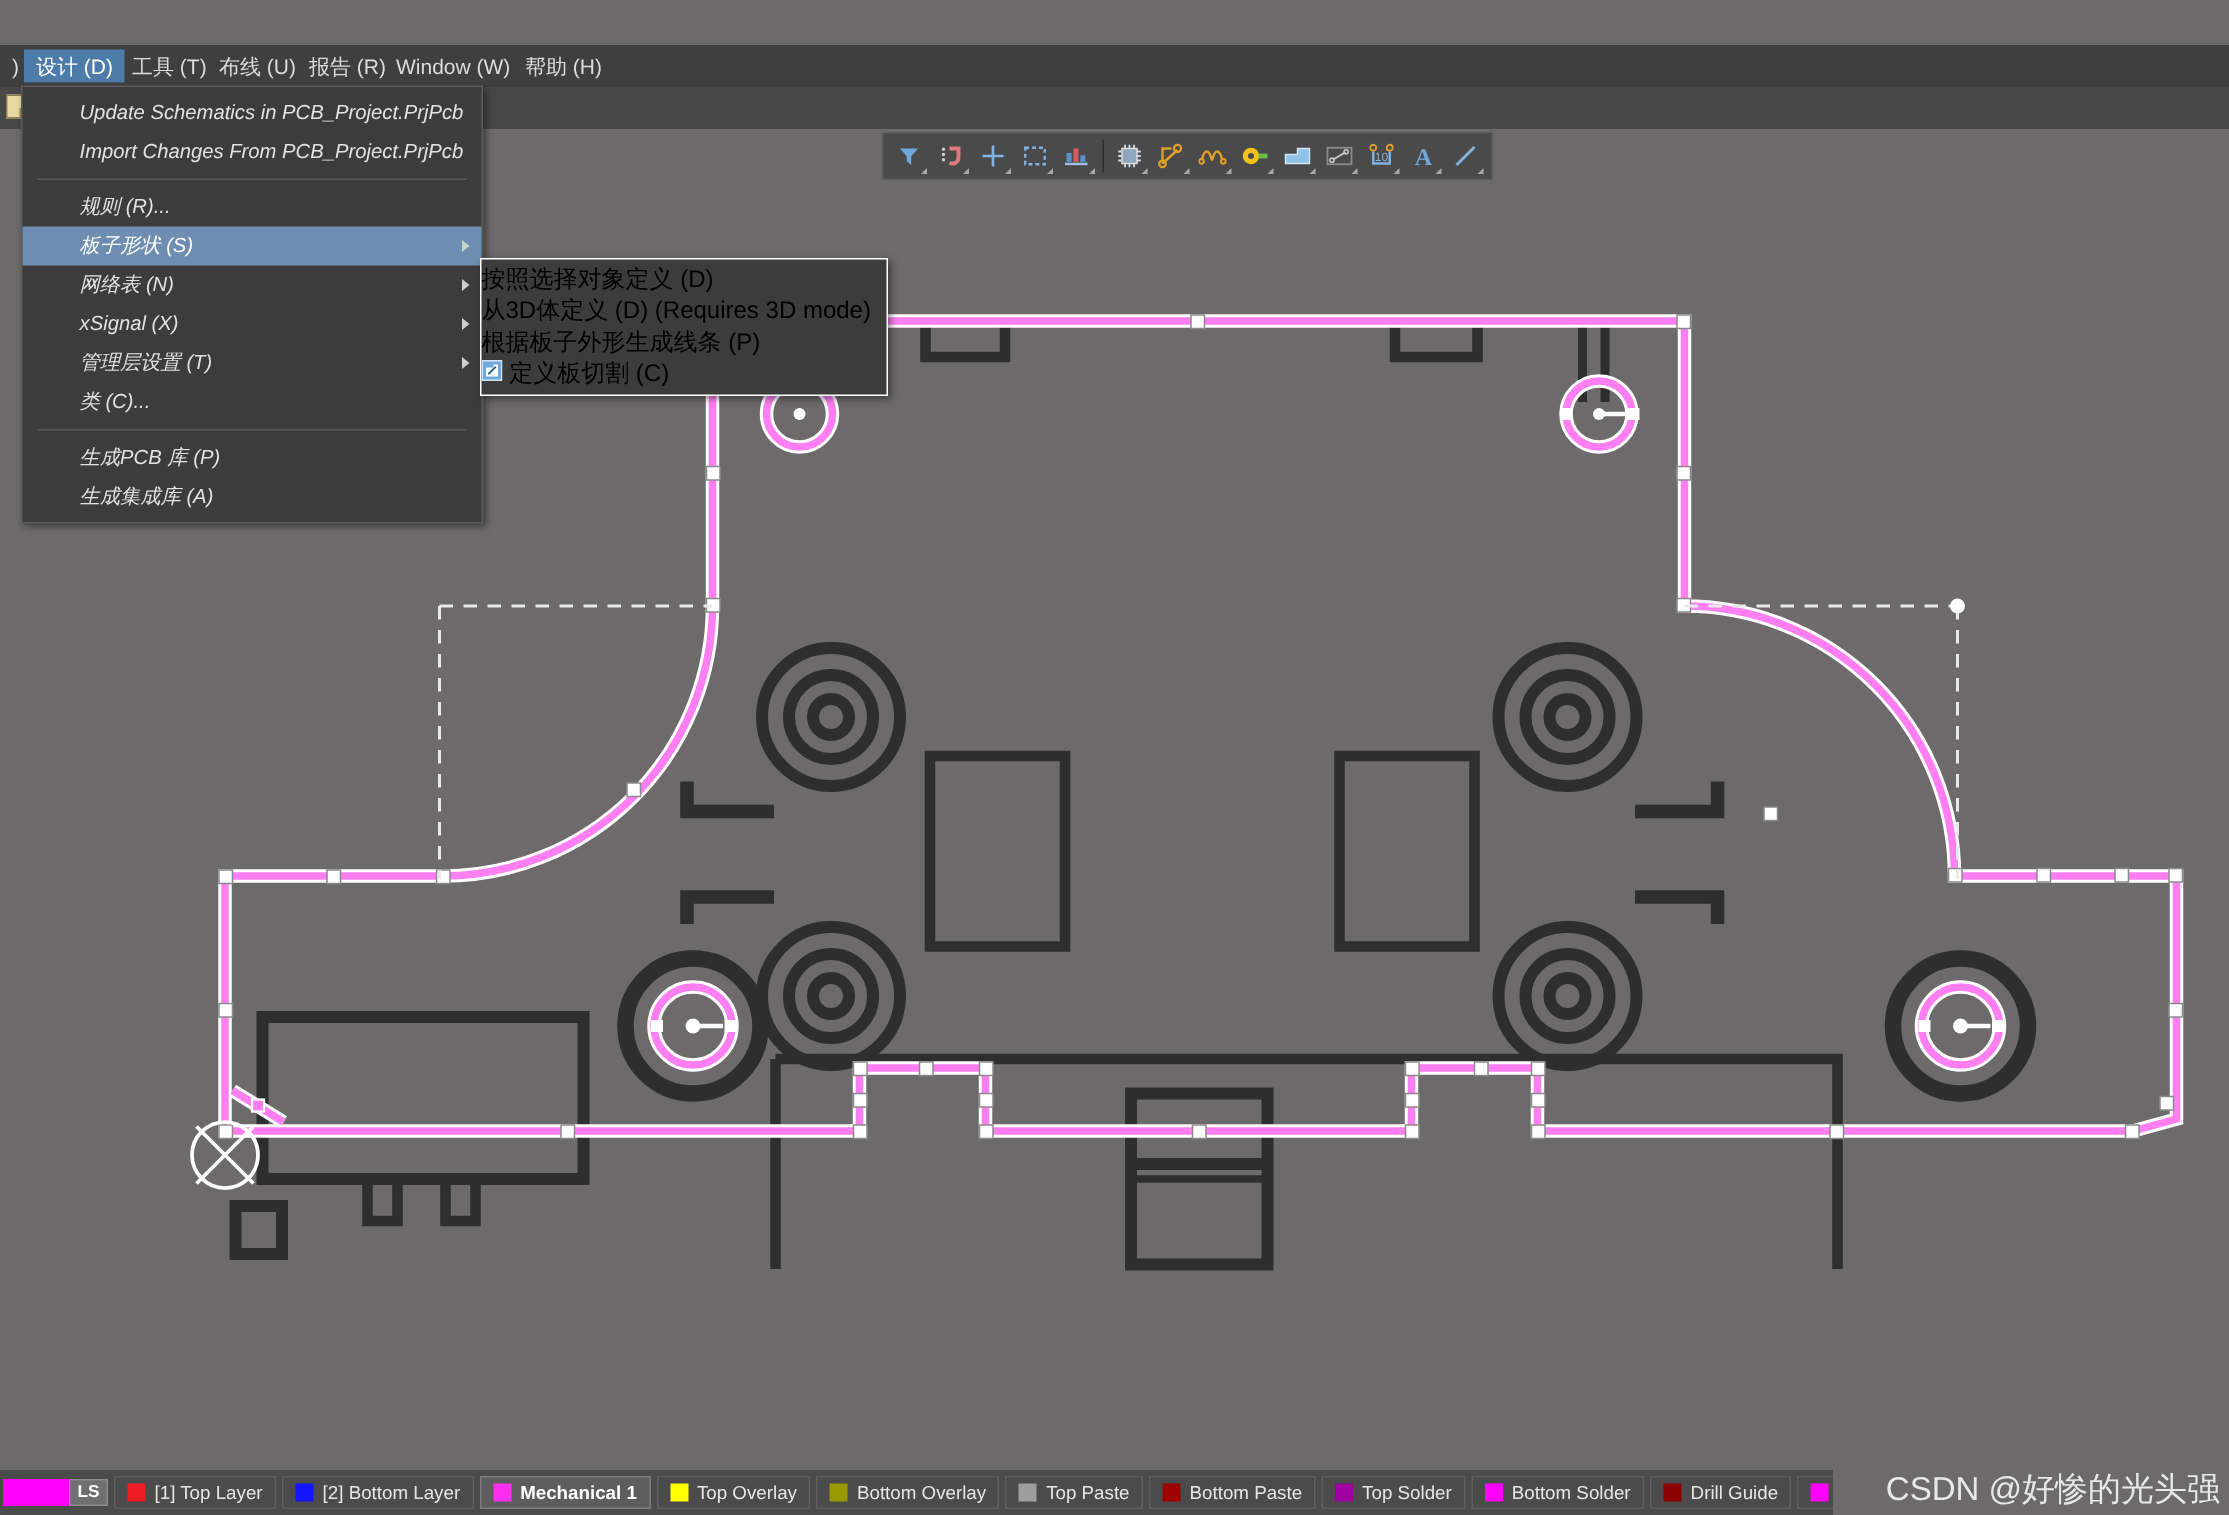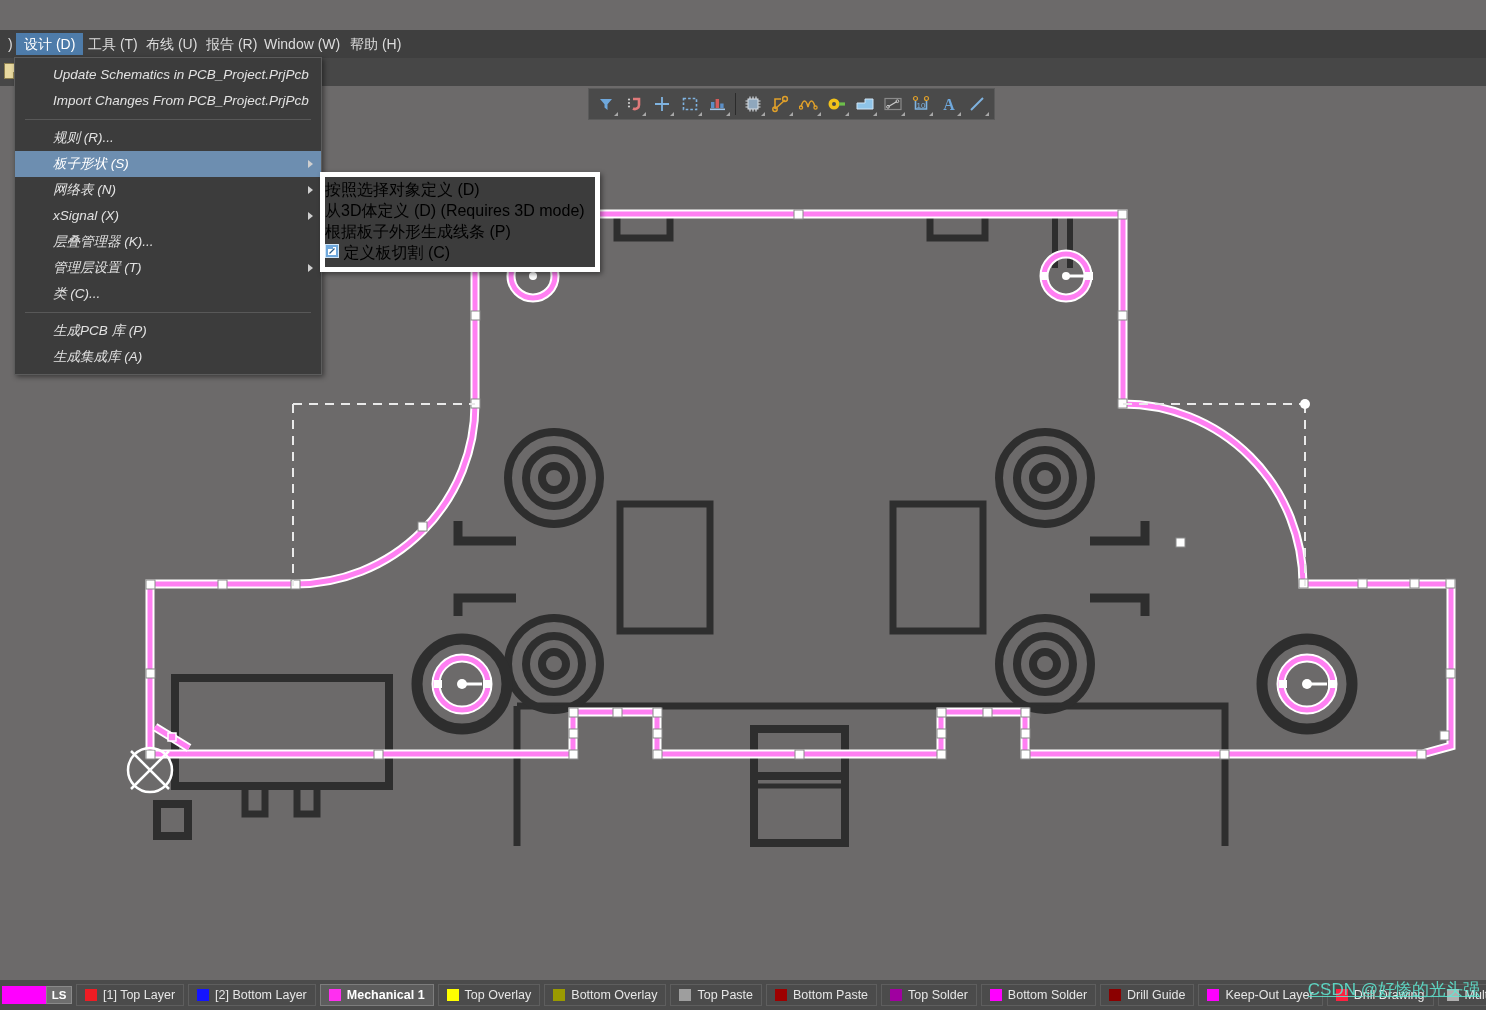--- a/index.html
+++ b/index.html
@@ -139,30 +139,30 @@
     border-top: 4px solid transparent;
     border-bottom: 4px solid transparent;
     border-left: 5px solid #cfcfcf;
   }
 
   
   .submenu {
     position: absolute; left: 320px; top: 172px;
     width: 270px;
     background: #3c3c3c;
-    border: 5px solid #ffffff;
+    border: 1px solid #ffffff;
     z-index: 60;
     padding: 3px 0;
     box-shadow: 2px 2px 5px rgba(0,0,0,0.45);
   }
 
   
   .layerbar {
     position: absolute; left: 0; top: 980px;
-    width: 1486px; height: 30px;
+    width: 1222px; height: 30px;
     background: #4b4b4b;
     display: flex; align-items: center;
     font-size: 12.5px;
     overflow: hidden;
   }
   .lsbox {
     display: flex; align-items: center;
     margin-left: 2px;
     height: 22px;
   }
@@ -187,27 +187,26 @@
     background: #4b4b4b;
     white-space: nowrap;
     cursor: default;
     box-sizing: border-box;
   }
   .ltab.active { background: #5d5d5d; font-weight: bold; color: #ffffff; border-color: #7d7d7d; }
   .ltab .sw { width: 12px; height: 12px; display: inline-block; }
 
   .watermark {
     position: absolute; right: 6px; top: 978px;
-    font-size: 17px;
-    color: #5eead4;
+    font-size: 22px;
+    color: #ffffff;
     opacity: 0.85;
     z-index: 80;
     white-space: nowrap;
     pointer-events: none;
-    text-decoration: underline;
   }
 </style>
 </head>
 <body>
 
 <div id="app">
 
 
   <div class="menubar">
     <div class="mitem" style="left:0px;">)</div>
@@ -530,21 +529,20 @@
       <span class="arrow"></span>
     </div>
     <div class="row">
       <span>网络表 (N)</span>
       <span class="arrow"></span>
     </div>
     <div class="row">
       <span>xSignal (X)</span>
       <span class="arrow"></span>
     </div>
-    <div class="row">层叠管理器 (K)...</div>
     <div class="row">
       <span>管理层设置 (T)</span>
       <span class="arrow"></span>
     </div>
     <div class="row">类 (C)...</div>
     <div class="sep"></div>
     <div class="row">生成PCB 库 (P)</div>
     <div class="row">生成集成库 (A)</div>
   </div>
 

